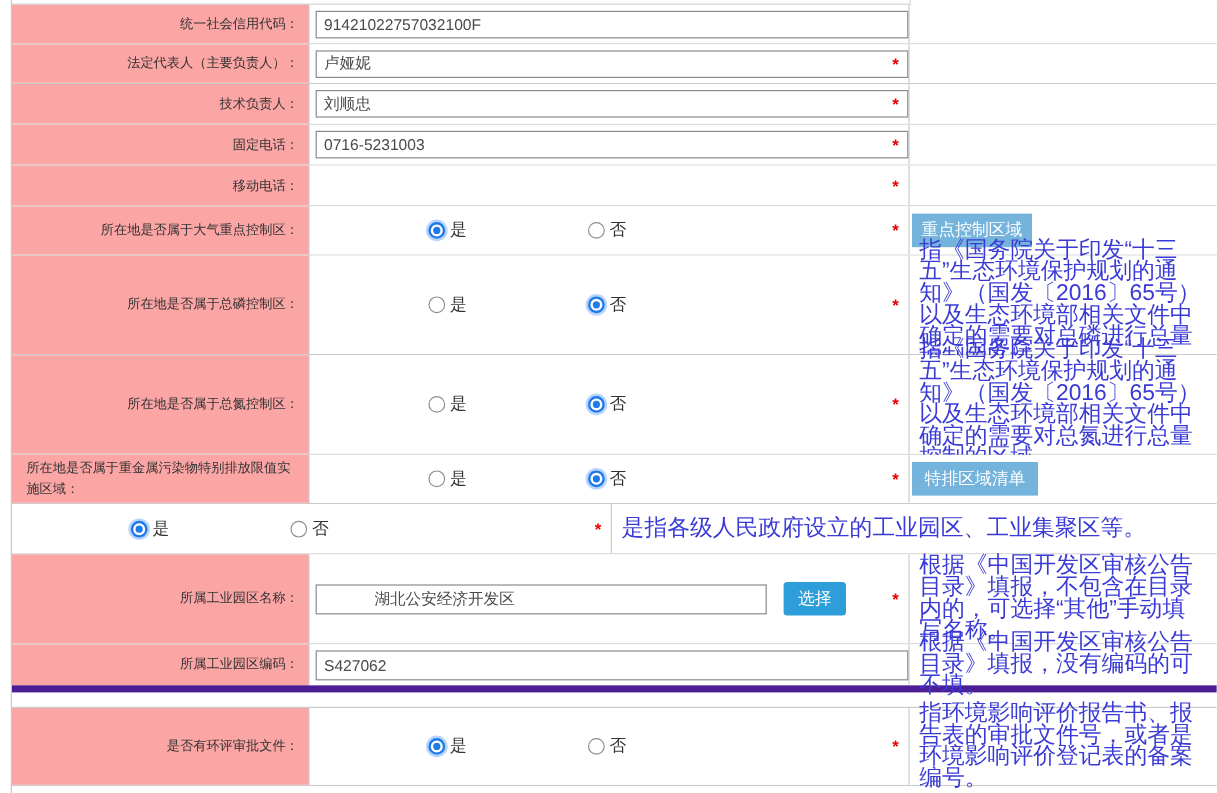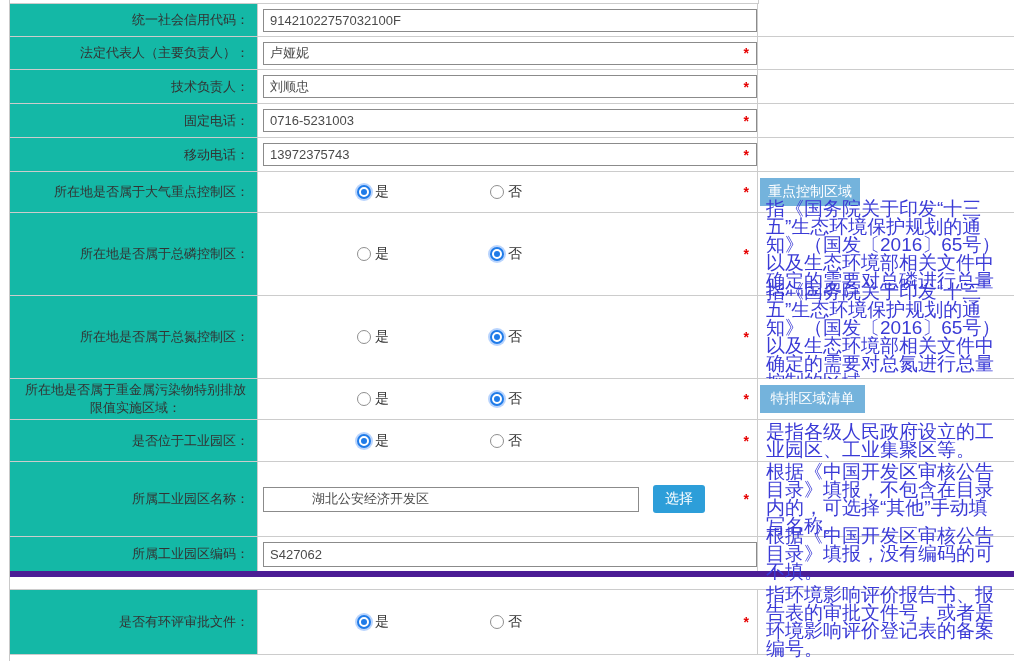--- a/index.html
+++ b/index.html
@@ -11,26 +11,26 @@
   .container {
     margin-left:9px;
     border-left:1px solid #c9c9c9;
     width:1005px;
   }
   .tbl { width:100%; }
   .row { display:flex; border-bottom:1px solid #ccc; }
   .cell { display:flex; align-items:center; }
   .cell-label {
     width:248px; min-width:248px;
-    background:#14b8a6;
+    background:#fca5a5;
     border-right:1px solid #ccc;
     justify-content:flex-end;
-    text-align:center;
+    text-align:left;
     padding:2px 8px 2px 12px;
-    font-size:13px; color:#333;
+    font-size:11px; color:#333;
     line-height:18px;
   }
   .cell-content {
     width:500px; min-width:500px;
     border-right:1px solid #ccc;
     background:#fff;
     position:relative;
   }
   .cell-right { flex:1 1 auto; background:#fff; padding:4px 10px 4px 2px; }
   .txt-input {
@@ -132,21 +132,20 @@
         <span class="asterisk">*</span>
       </div>
       <div class="cell cell-right"></div>
     </div>
 
     <div class="row" style="height:34px">
       <div class="cell cell-label">
           <span>移动电话：</span>
         </div>
       <div class="cell cell-content">
-        <input class="txt-input" value="13972375743" style="">
         <span class="asterisk">*</span>
       </div>
       <div class="cell cell-right"></div>
     </div>
 
     <div class="row" style="height:41px">
       <div class="cell cell-label">
           <span>所在地是否属于大气重点控制区：</span>
         </div>
       <div class="cell cell-content">
@@ -227,23 +226,20 @@
           </span>
         </div>
         <span class="asterisk">*</span>
       </div>
       <div class="cell cell-right">
         <button class="btn-light wide">特排区域清单</button>
       </div>
     </div>
 
     <div class="row" style="height:42px">
-      <div class="cell cell-label">
-          <span>是否位于工业园区：</span>
-        </div>
       <div class="cell cell-content">
         <div class="radios">
           <span class="radio-opt first">
             <span class="radio on"></span>
             <span class="radio-label">是</span>
           </span>
           <span class="radio-opt second">
             <span class="radio off"></span>
             <span class="radio-label">否</span>
           </span>

